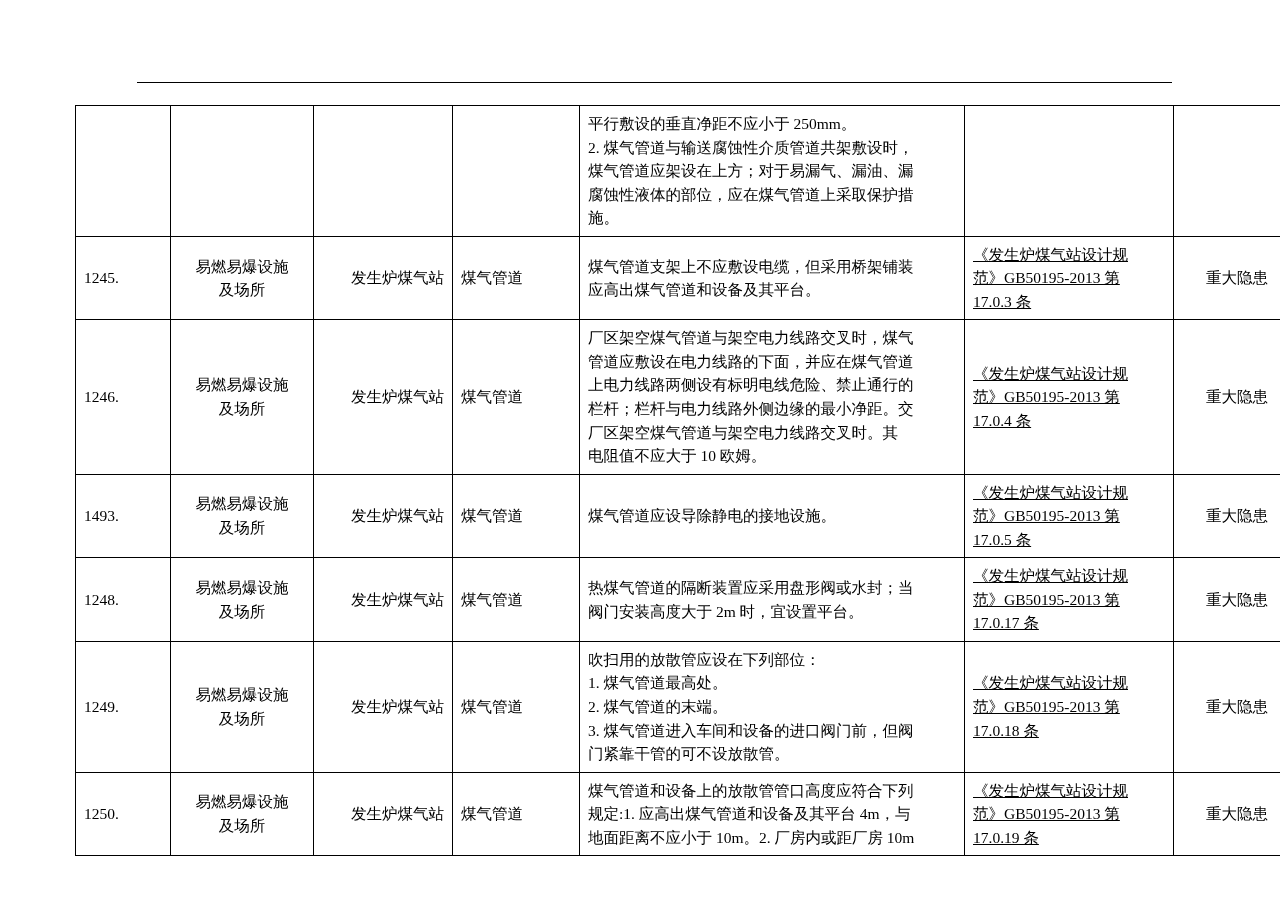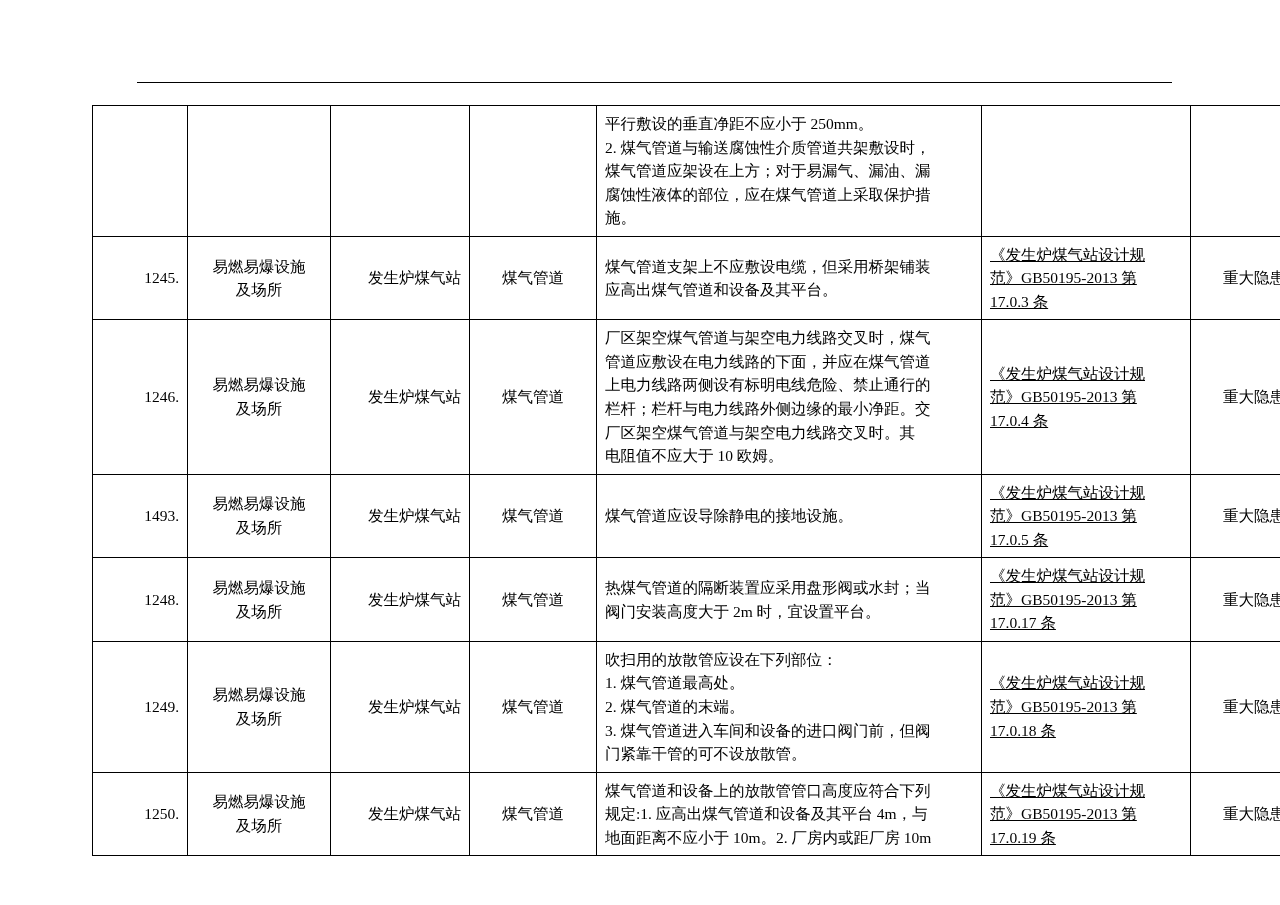--- a/index.html
+++ b/index.html
@@ -23,52 +23,51 @@
   .top-rule {
     position: absolute;
     left: 137px;
     top: 82px;
     width: 1035px;
     height: 0;
     border-top: 1px solid #000000;
   }
   .table-wrap {
     position: absolute;
-    left: 92px;
+    left: 75px;
     top: 105px;
     width: 1106px;
   }
   table.doc {
     border-collapse: collapse;
     table-layout: fixed;
     width: 1106px;
     font-size: 15.5px;
     line-height: 1.52;
   }
   table.doc td {
     border: 1px solid #000000;
     vertical-align: middle;
     padding: 6px 8px;
   }
   td.c-num {
     width: 78px;
-    text-align: right;
+    text-align: left;
     font-family: "Liberation Serif", serif;
   }
   td.c-cat {
     width: 126px;
     text-align: center;
   }
   td.c-site {
     width: 122px;
     text-align: right;
   }
   td.c-part {
     width: 110px;
-    text-align: center;
   }
   td.c-desc {
     width: 368px;
     text-align: left;
   }
   td.c-ref {
     width: 192px;
     text-align: left;
   }
   td.c-level {

